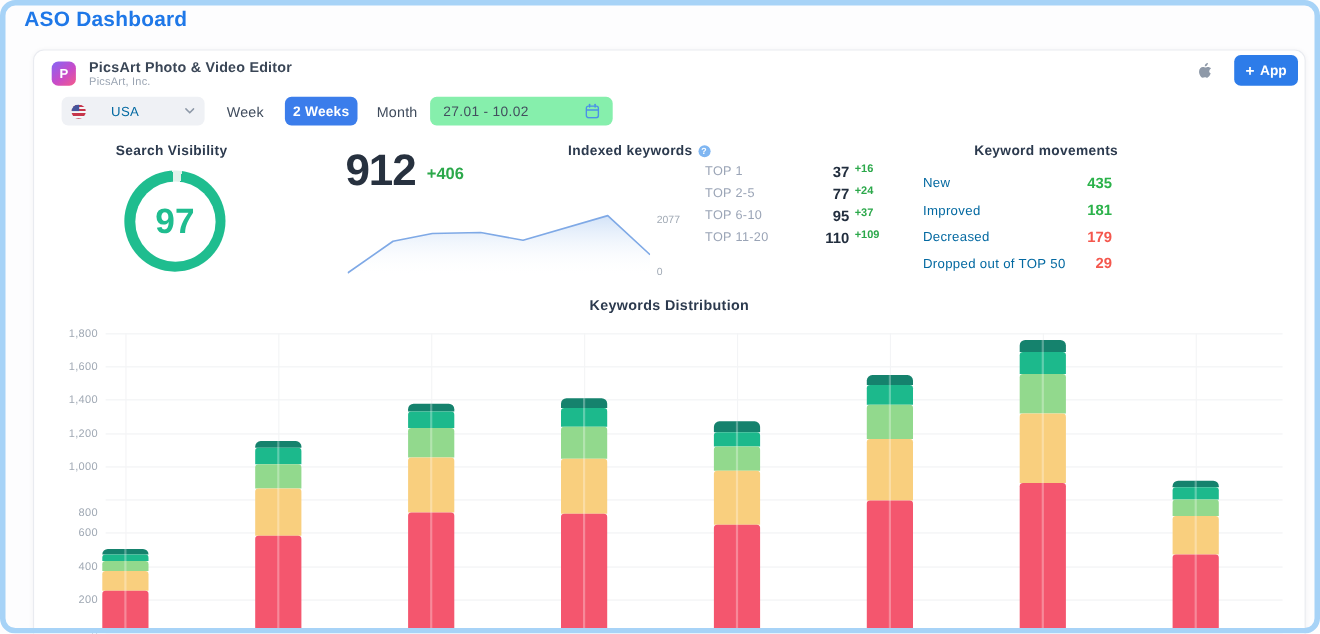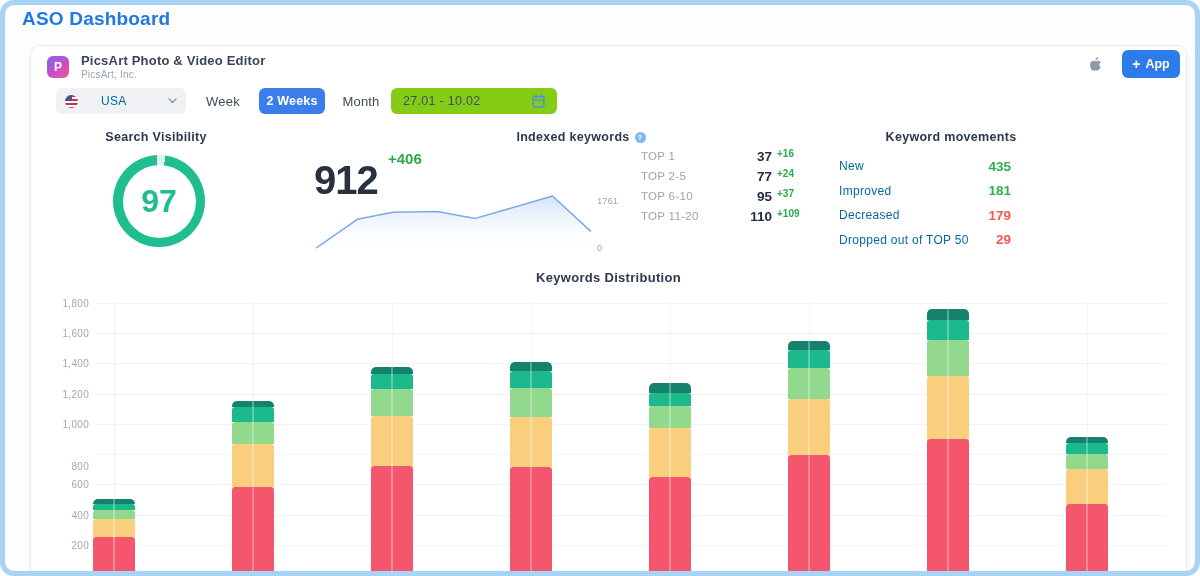--- a/index.html
+++ b/index.html
@@ -30,40 +30,40 @@
     border-radius:6px; display:flex; align-items:center; padding:0 9px; cursor:pointer; }
   .flag { width:13px; height:13px; border-radius:50%; overflow:hidden; position:relative; flex:none;
     background:repeating-linear-gradient(180deg,#c6354a 0 2px,#f4f6f8 2px 4px); }
   .flag:before { content:""; position:absolute; left:0; top:0; width:7px; height:6px; background:#46549b; }
   .select-box .sel-label { font-size:12px; color:#0369a1; margin-left:23px; flex:1; letter-spacing:.3px; }
   .period-toggle { position:absolute; left:160px; top:42px; height:26px; display:flex; align-items:center; gap:4px; }
   .period { width:64px; text-align:center; font-size:13px; color:#3f4b5c; font-weight:500;
     letter-spacing:.2px; cursor:pointer; }
   .period-active { width:66px; height:26px; line-height:26px; background:#3b7deb; border-radius:6px;
     color:#fff; font-weight:700; font-size:12.5px; }
-  .date-box { position:absolute; left:360px; top:42px; width:166px; height:26px; background:#84cc16;
+  .date-box { position:absolute; left:360px; top:42px; width:166px; height:26px; background:#86efac;
     border-radius:6px; display:flex; align-items:center; padding:0 12px; cursor:pointer; }
   .date-box .date-label { flex:1; font-size:12.5px; color:#424e5e; letter-spacing:.3px; }
 
   
   .panel-title { position:absolute; top:84px; font-size:12.5px; font-weight:700; color:#2c3a4e;
     letter-spacing:.3px; text-align:center; }
   .sv-title { left:40px; width:170px; }
   .ik-title { left:420px; width:260px; display:flex; align-items:center; justify-content:center; gap:5px; }
   .km-title { left:790px; width:260px; }
   .info-icon { width:11px; height:11px; border-radius:50%; background:#7fb6f2; color:#fff;
     font-size:8px; font-weight:700; line-height:11px; text-align:center; display:inline-block; cursor:pointer; }
 
   .donut { position:absolute; left:82px; top:109px; width:92px; height:92px; border-radius:50%;
     background:conic-gradient(from 8deg,#1fbd8f 0 97%,#dff2eb 97% 100%); }
   .donut:after { content:""; position:absolute; inset:9.5px; background:#fff; border-radius:50%; }
   .donut .score { position:absolute; inset:0; display:flex; align-items:center; justify-content:center;
     font-size:32px; font-weight:700; color:#1fbd8f; z-index:1; }
 
-  .ik-value { position:absolute; left:283px; top:112px; font-size:40px; font-weight:800; color:#27313f; letter-spacing:-1px; }
+  .ik-value { position:absolute; left:283px; top:87px; font-size:40px; font-weight:800; color:#27313f; letter-spacing:-1px; }
   .ik-delta { position:absolute; left:357px; top:104px; font-size:15px; font-weight:700; color:#2ba84a; }
   .sparkline { position:absolute; left:285px; top:148px; width:275px; height:58px; }
   .spark-max { position:absolute; left:566px; top:149px; width:34px; font-size:9.5px; color:#a0a9b4; }
   .spark-min { position:absolute; left:566px; top:196px; width:34px; font-size:9.5px; color:#a0a9b4; }
 
   .top-list { position:absolute; left:610px; top:100px; width:176px; }
   .top-row { height:20px; display:flex; align-items:center; }
   .top-row .lbl { flex:1; font-size:11.5px; color:#9aa4b6; letter-spacing:.3px; }
   .top-row .val { min-width:42px; text-align:right; font-size:13.5px; font-weight:700; color:#222e3e; }
   .top-row .dlt { width:40px; margin-left:5px; font-size:10px; font-weight:700; color:#2ba84a;
@@ -150,21 +150,21 @@
         <defs>
           <linearGradient id="sg" x1="0" y1="0" x2="0" y2="1">
             <stop offset="0" stop-color="#aecbf1" stop-opacity="0.55"></stop>
             <stop offset="1" stop-color="#ffffff" stop-opacity="0"></stop>
           </linearGradient>
         </defs>
         <path d="M0.0 54.2 L41.3 25.3 L77.0 18.3 L121.0 17.4 L159.5 24.4 L236.5 2.0 L275.0 37.6 L275 57 L0 57 Z" fill="url(#sg)"></path>
         <path d="M0.0 54.2 L41.3 25.3 L77.0 18.3 L121.0 17.4 L159.5 24.4 L236.5 2.0 L275.0 37.6" fill="none" stroke="#7fa9e6" stroke-width="1.5" stroke-linejoin="round"></path>
       </svg>
   </div>
-  <div class="spark-max">1761</div>
+  <div class="spark-max">2077</div>
   <div class="spark-min">0</div>
   <div class="top-list" id="top-list">
       <div class="top-row">
         <div class="lbl">TOP 1</div>
         <div class="val">37</div>
         <div class="dlt">+16</div>
       </div>
       <div class="top-row">
         <div class="lbl">TOP 2-5</div>
         <div class="val">77</div>

